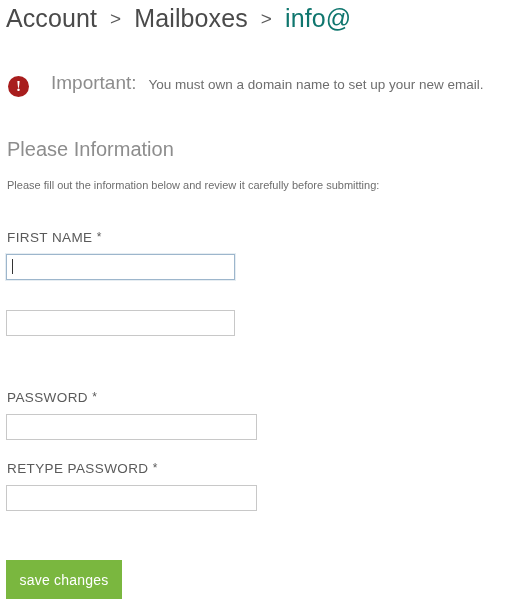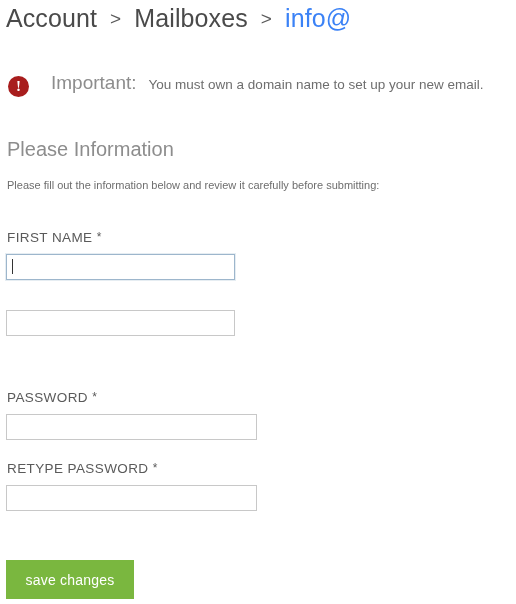--- a/index.html
+++ b/index.html
@@ -34,21 +34,21 @@
     letter-spacing: 0.1px;
   }
   .breadcrumb .crumb { color: #4a4a4a; }
   .breadcrumb .sep {
     color: #5a5a5a;
     font-size: 19px;
     margin: 0 6px;
     position: relative;
     top: -2px;
   }
-  .breadcrumb .crumb-current { color: #3b82f6; }
+  .breadcrumb .crumb-current { color: #0f766e; }
 
   
   .notice {
     position: absolute;
     left: 6px;
     top: 72px;
     display: flex;
     align-items: baseline;
     white-space: nowrap;
   }
@@ -159,21 +159,21 @@
     width: 1px;
     height: 15px;
     background: #333333;
   }
 
   
   .save-button {
     position: absolute;
     left: 6px;
     top: 560px;
-    width: 128px;
+    width: 116px;
     height: 39px;
     background: #7ab73f;
     border: none;
     color: #ffffff;
     font-family: "Liberation Sans", sans-serif;
     font-size: 14px;
     letter-spacing: 0.2px;
     cursor: pointer;
     border-radius: 0;
     padding: 0;

